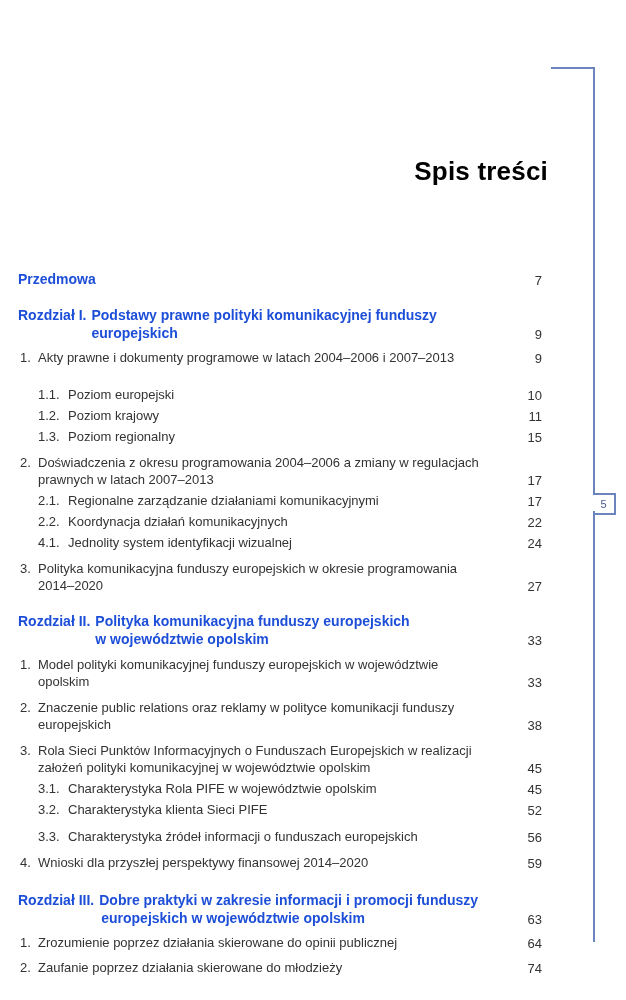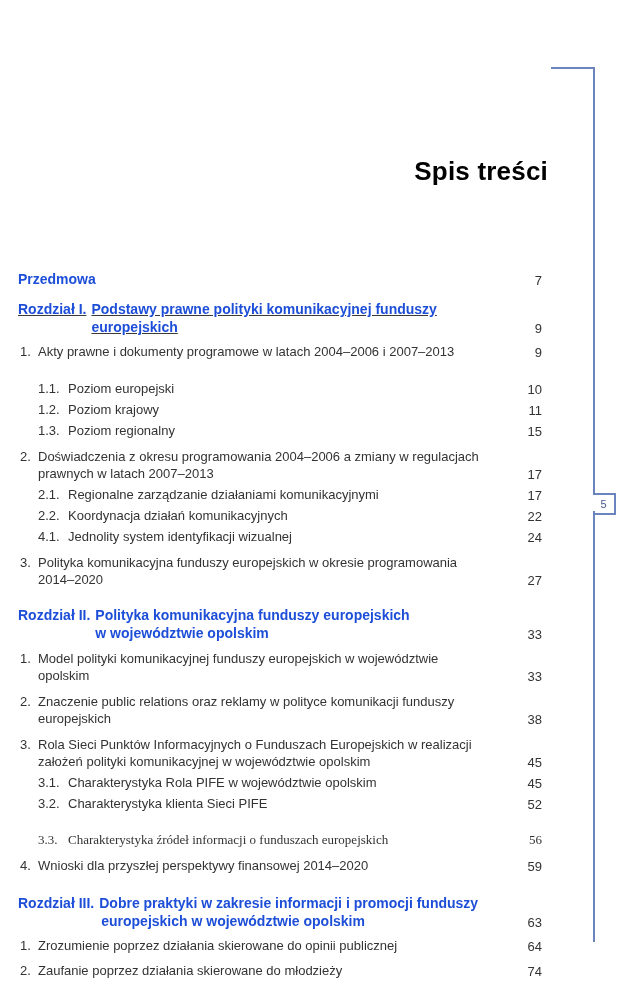--- a/index.html
+++ b/index.html
@@ -45,21 +45,21 @@
 
   <div class="title">Spis treści</div>
 
   <div class="toc">
 
     <div class="row" style="height:22px;">
       <span class="chap">Przedmowa</span>
       <span class="num">7</span>
     </div>
 
-    <div class="row" style="margin-top:12px;text-decoration:underline;">
+    <div class="row" style="margin-top:18px;">
       <div class="chap chap-block">
         <span class="lab">Rozdział I.</span>
         <span><span>Podstawy prawne polityki komunikacyjnej funduszy</span><br><span>europejskich</span></span>
       </div>
       <span class="num">9</span>
     </div>
 
     <div class="row" style="margin-top:7px;">
       <div class="txt l1">
           <span class="n">1.</span>
@@ -160,21 +160,21 @@
         </div>
       <span class="num">45</span>
     </div>
     <div class="row" style="margin-top:4px;">
       <div class="txt l2">
           <span class="n">3.2.</span>
           <span>Charakterystyka klienta Sieci PIFE</span>
         </div>
       <span class="num">52</span>
     </div>
-    <div class="row" style="margin-top:19px;font-family:Liberation Serif, serif;">
+    <div class="row" style="margin-top:10px;">
       <div class="txt l2">
           <span class="n">3.3.</span>
           <span>Charakterystyka źródeł informacji o funduszach europejskich</span>
         </div>
       <span class="num">56</span>
     </div>
     <div class="row" style="margin-top:9px;">
       <div class="txt l1">
           <span class="n">4.</span>
           <span>Wnioski dla przyszłej perspektywy finansowej 2014–2020</span>

